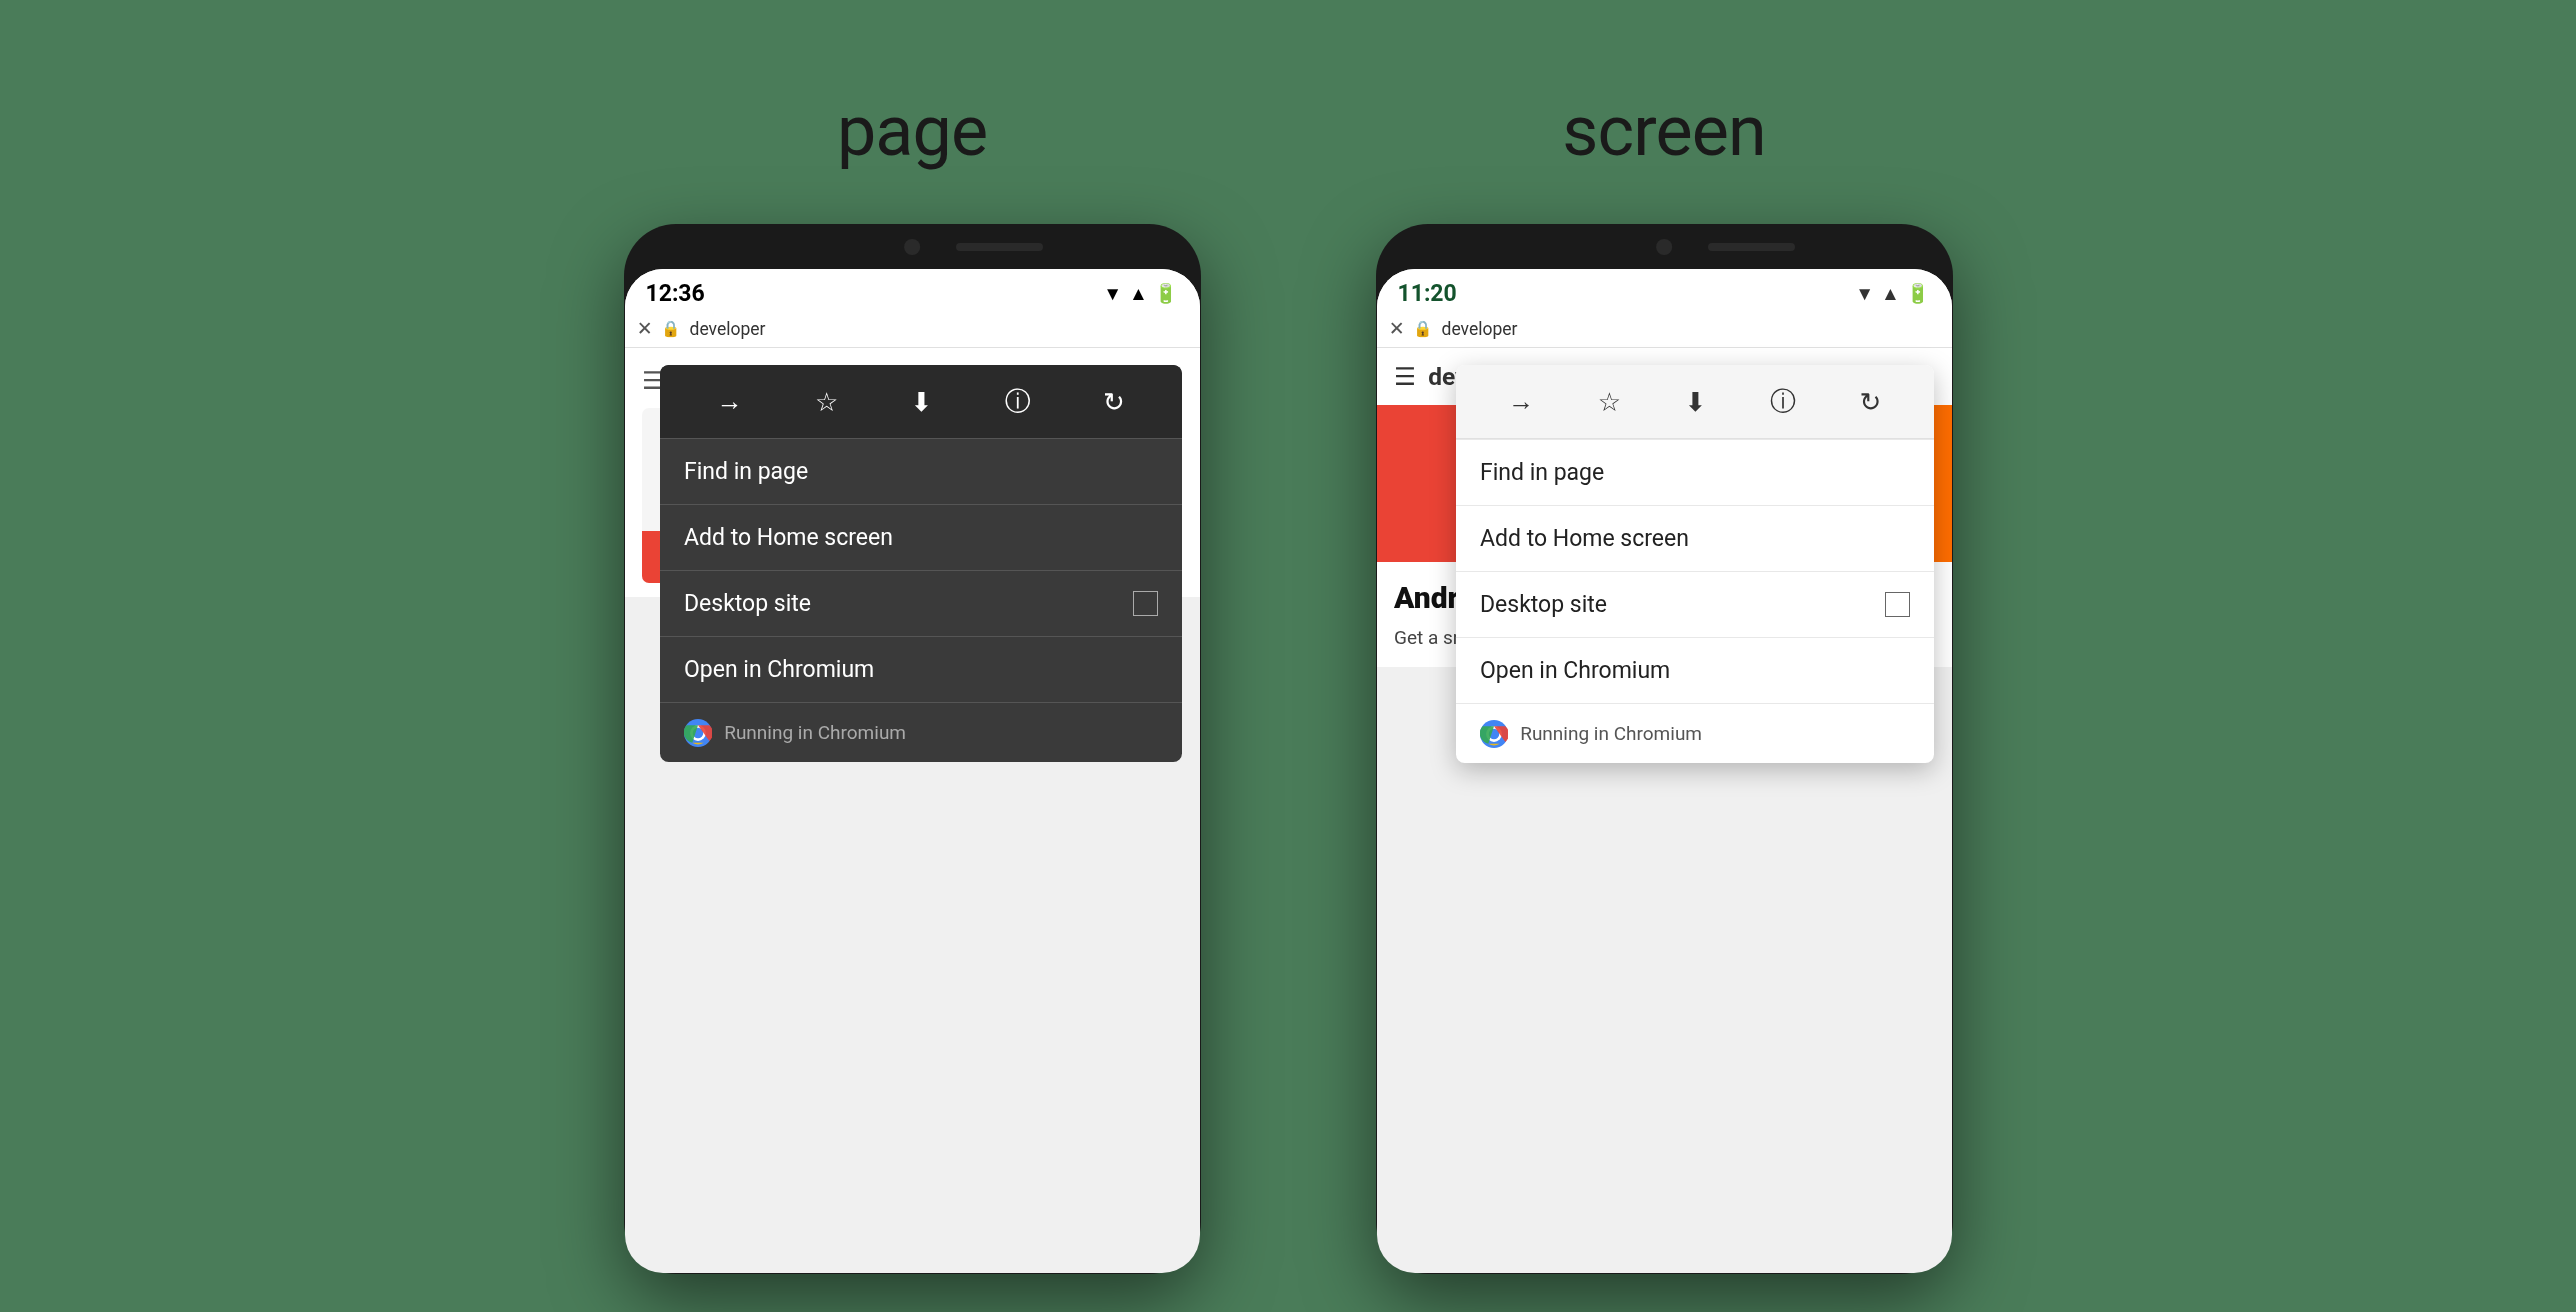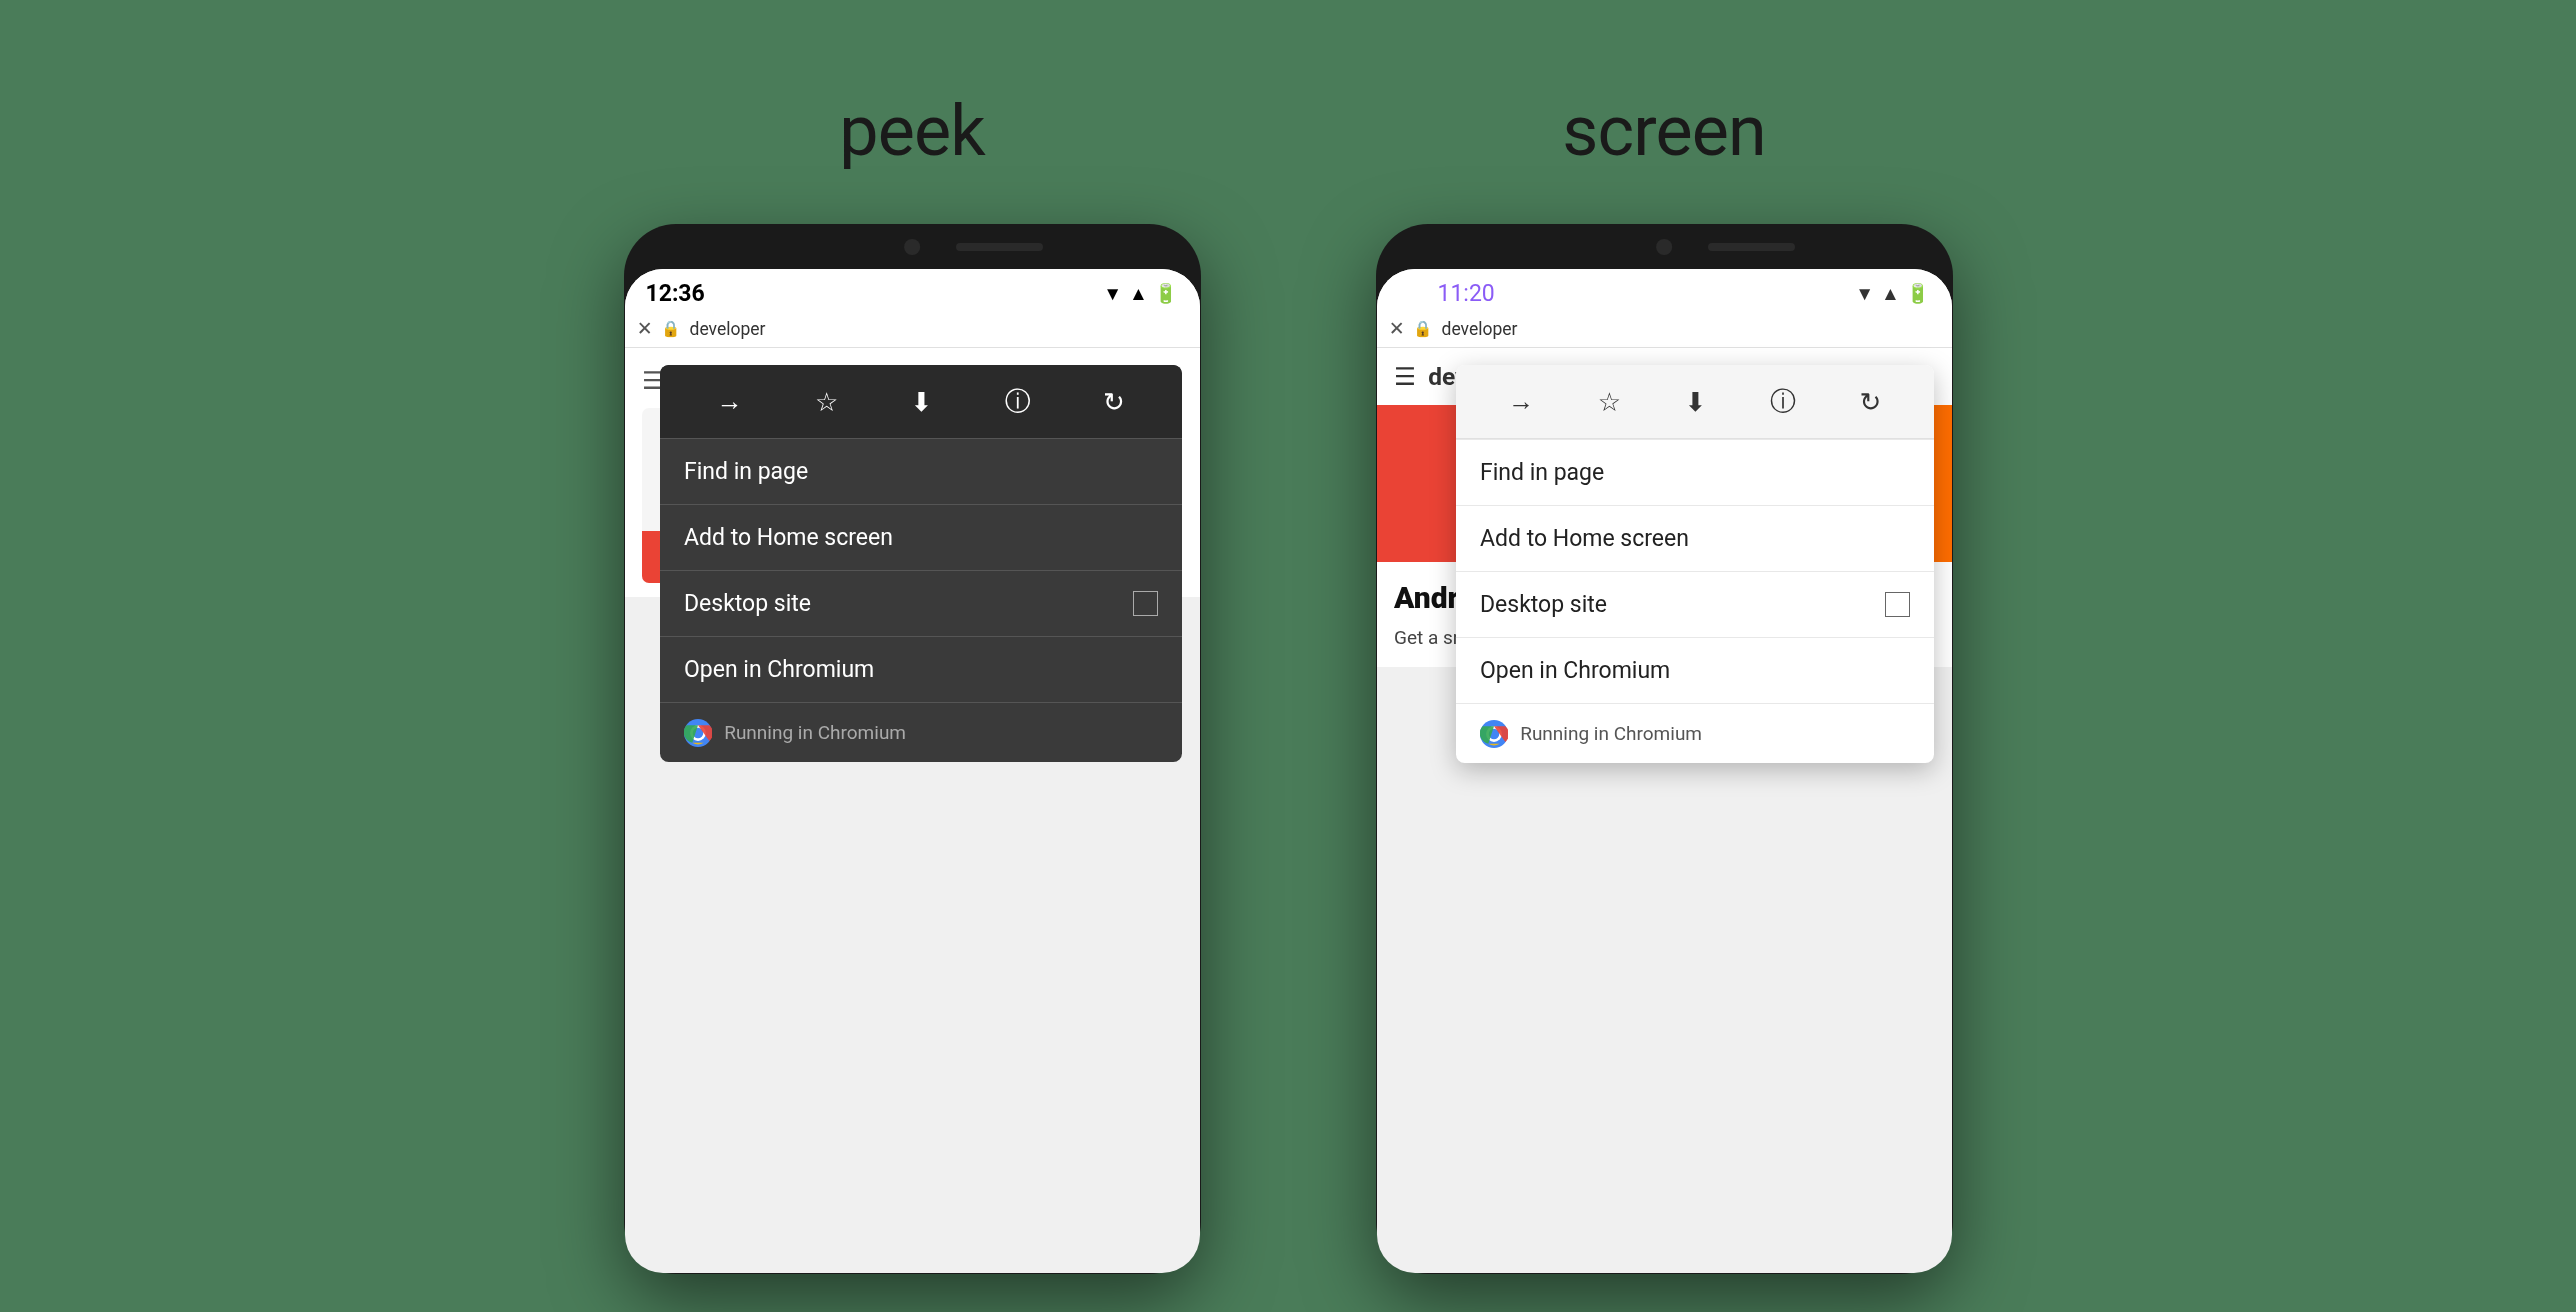--- a/index.html
+++ b/index.html
@@ -318,21 +318,21 @@
     .chromium-svg {
       display: inline-block;
     }
   </style>
 </head>
 <body>
 
 <div class="main-container">
 
   <div class="section">
-    <div class="section-label">peek</div>
+    <div class="section-label">page</div>
 
     <div class="phone">
       <div class="phone-top-bar">
         <div class="phone-camera"></div>
         <div class="phone-speaker"></div>
       </div>
 
       <div class="phone-screen">
 
         <div class="status-bar">
@@ -418,21 +418,21 @@
 
     <div class="phone">
       <div class="phone-top-bar">
         <div class="phone-camera"></div>
         <div class="phone-speaker"></div>
       </div>
 
       <div class="phone-screen">
 
         <div class="status-bar">
-          <span style="font-size:23px;font-weight:400;color:#8b5cf6;margin-left:40px;">11:20</span>
+          <span style="font-size:23px;font-weight:700;color:#14532d;">11:20</span>
           <div class="status-icons">
             <span style="font-size:19px;color:#333;">▼</span>
             <span style="font-size:19px;color:#333;">▲</span>
             <span style="font-size:19px;color:#333;">🔋</span>
           </div>
         </div>
 
         <div class="browser-bar">
           <span class="browser-close">✕</span>
           <span class="browser-lock">🔒</span>

